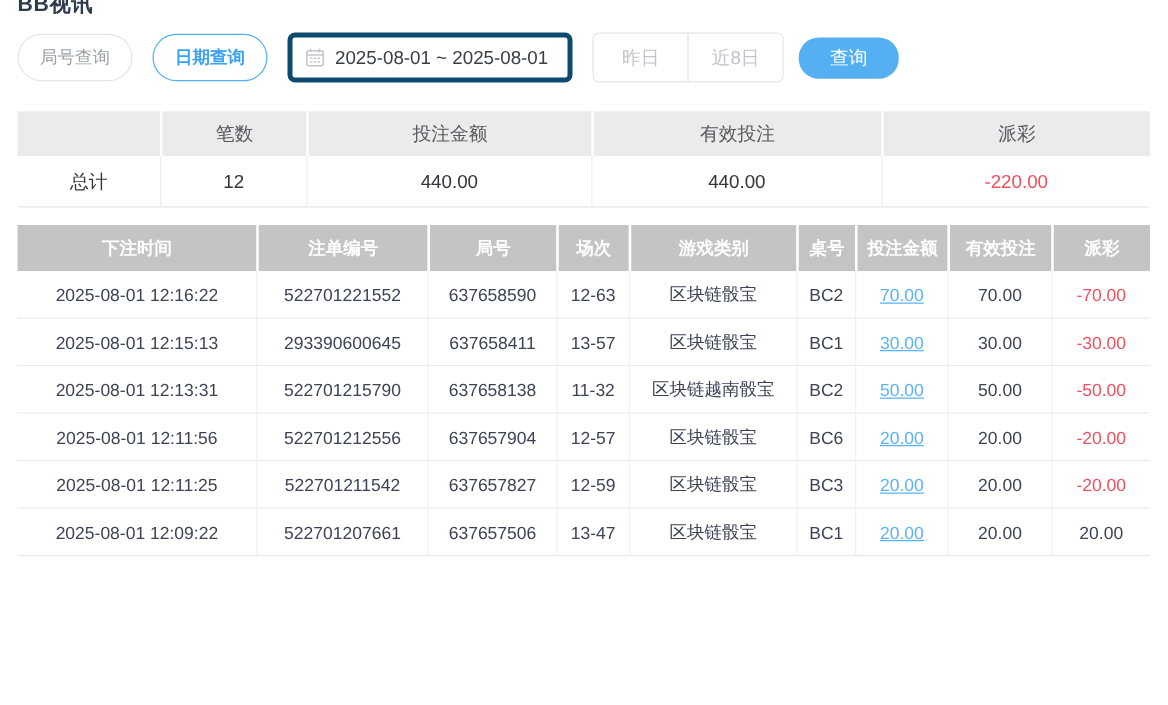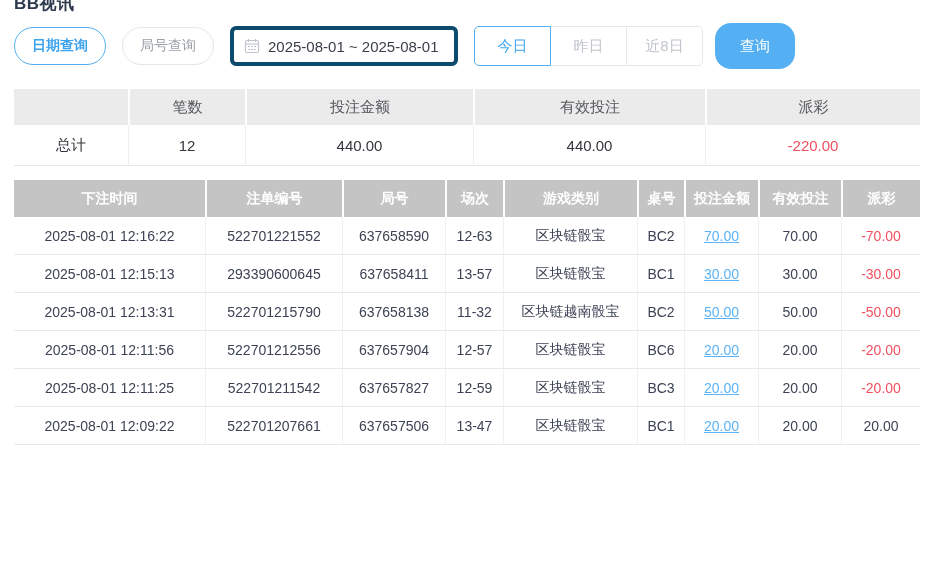--- a/index.html
+++ b/index.html
@@ -38,21 +38,21 @@
   .btn-group { display: flex; }
   .quick-btn {
     width: 77px; height: 40px; background: #fff; font-size: 15px;
     border: 1px solid #e4e7ec; color: #c0c4cc; cursor: pointer;
     margin-left: -1px; font-family: inherit;
   }
   .quick-btn:first-child { border-radius: 5px 0 0 5px; margin-left: 0; }
   .quick-btn:last-child { border-radius: 0 5px 5px 0; }
   .quick-btn.active { border-color: #54b0f2; color: #41a6ef; position: relative; z-index: 1; }
   .search-btn {
-    width: 80px; height: 46px; margin-left: 12px;
+    width: 80px; height: 33px; margin-left: 12px;
     background: #54b0f2; border: none; border-radius: 16px;
     color: #fff; font-size: 15px; cursor: pointer; font-family: inherit;
   }
 
   
   table { border-collapse: separate; border-spacing: 0; table-layout: fixed; width: 906px; }
   .summary { margin-top: 23px; }
   .summary th {
     background: #ebebeb; height: 36px; font-size: 15px; font-weight: 400;
     color: #55585e; text-align: center; border-left: 2px solid #fff;
@@ -86,43 +86,42 @@
 <body>
 
 <div class="page">
 
   <div class="topbar">
     <span class="title">BB视讯</span>
     <span class="close-btn">✕</span>
   </div>
 
   <div class="filterbar">
+    <button class="tab-btn">局号查询</button>
     <button class="tab-btn active">日期查询</button>
-    <button class="tab-btn">局号查询</button>
 
     <div class="date-input">
       <span class="cal">
         <svg width="16" height="16" viewBox="0 0 16 16" fill="none" stroke="currentColor" stroke-width="1.2">
           <rect x="1.5" y="2.5" width="13" height="12" rx="1.5"></rect>
           <line x1="1.5" y1="6" x2="14.5" y2="6"></line>
           <line x1="4.5" y1="1" x2="4.5" y2="4"></line>
           <line x1="11.5" y1="1" x2="11.5" y2="4"></line>
           <line x1="4" y1="8.5" x2="6" y2="8.5"></line>
             <line x1="7" y1="8.5" x2="9" y2="8.5"></line>
             <line x1="10" y1="8.5" x2="12" y2="8.5"></line>
           <line x1="4" y1="11.5" x2="6" y2="11.5"></line>
             <line x1="7" y1="11.5" x2="9" y2="11.5"></line>
             <line x1="10" y1="11.5" x2="12" y2="11.5"></line>
         </svg>
       </span>
       <span class="val">2025-08-01 ~ 2025-08-01</span>
     </div>
 
     <div class="btn-group">
-      <button class="quick-btn active">今日</button>
       <button class="quick-btn">昨日</button>
       <button class="quick-btn">近8日</button>
     </div>
 
     <button class="search-btn">查询</button>
   </div>
 
   <table class="summary">
     <colgroup>
         <col style="width:114px">

